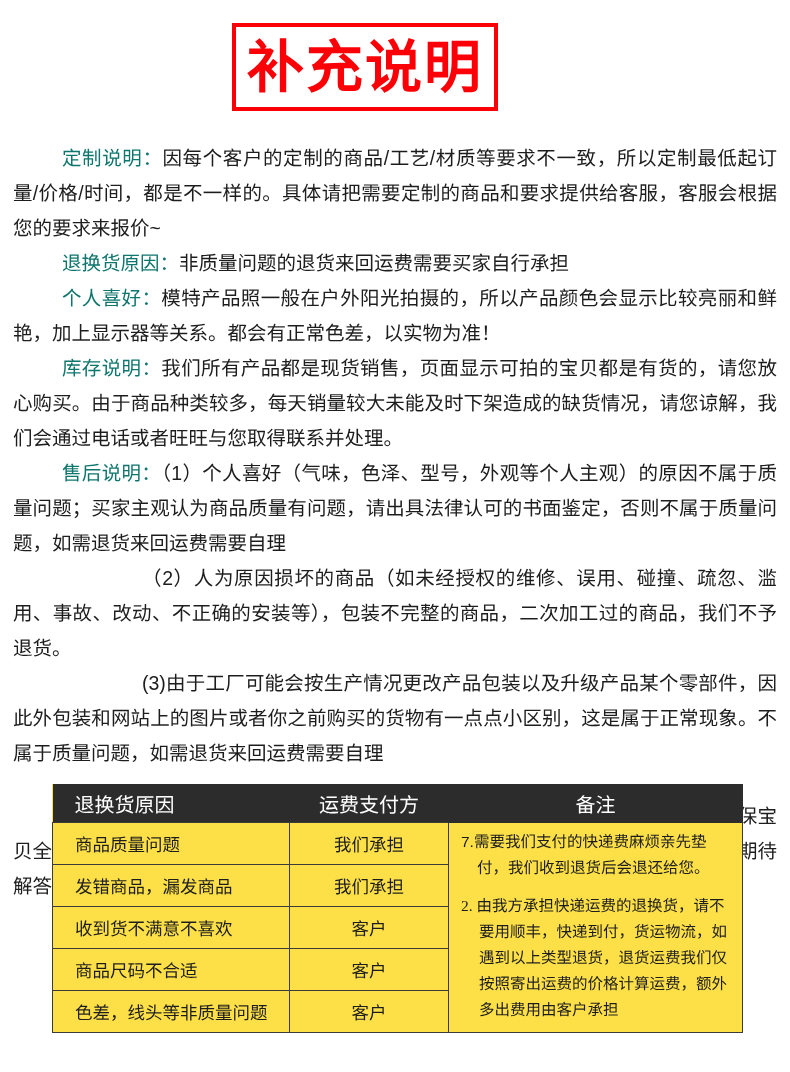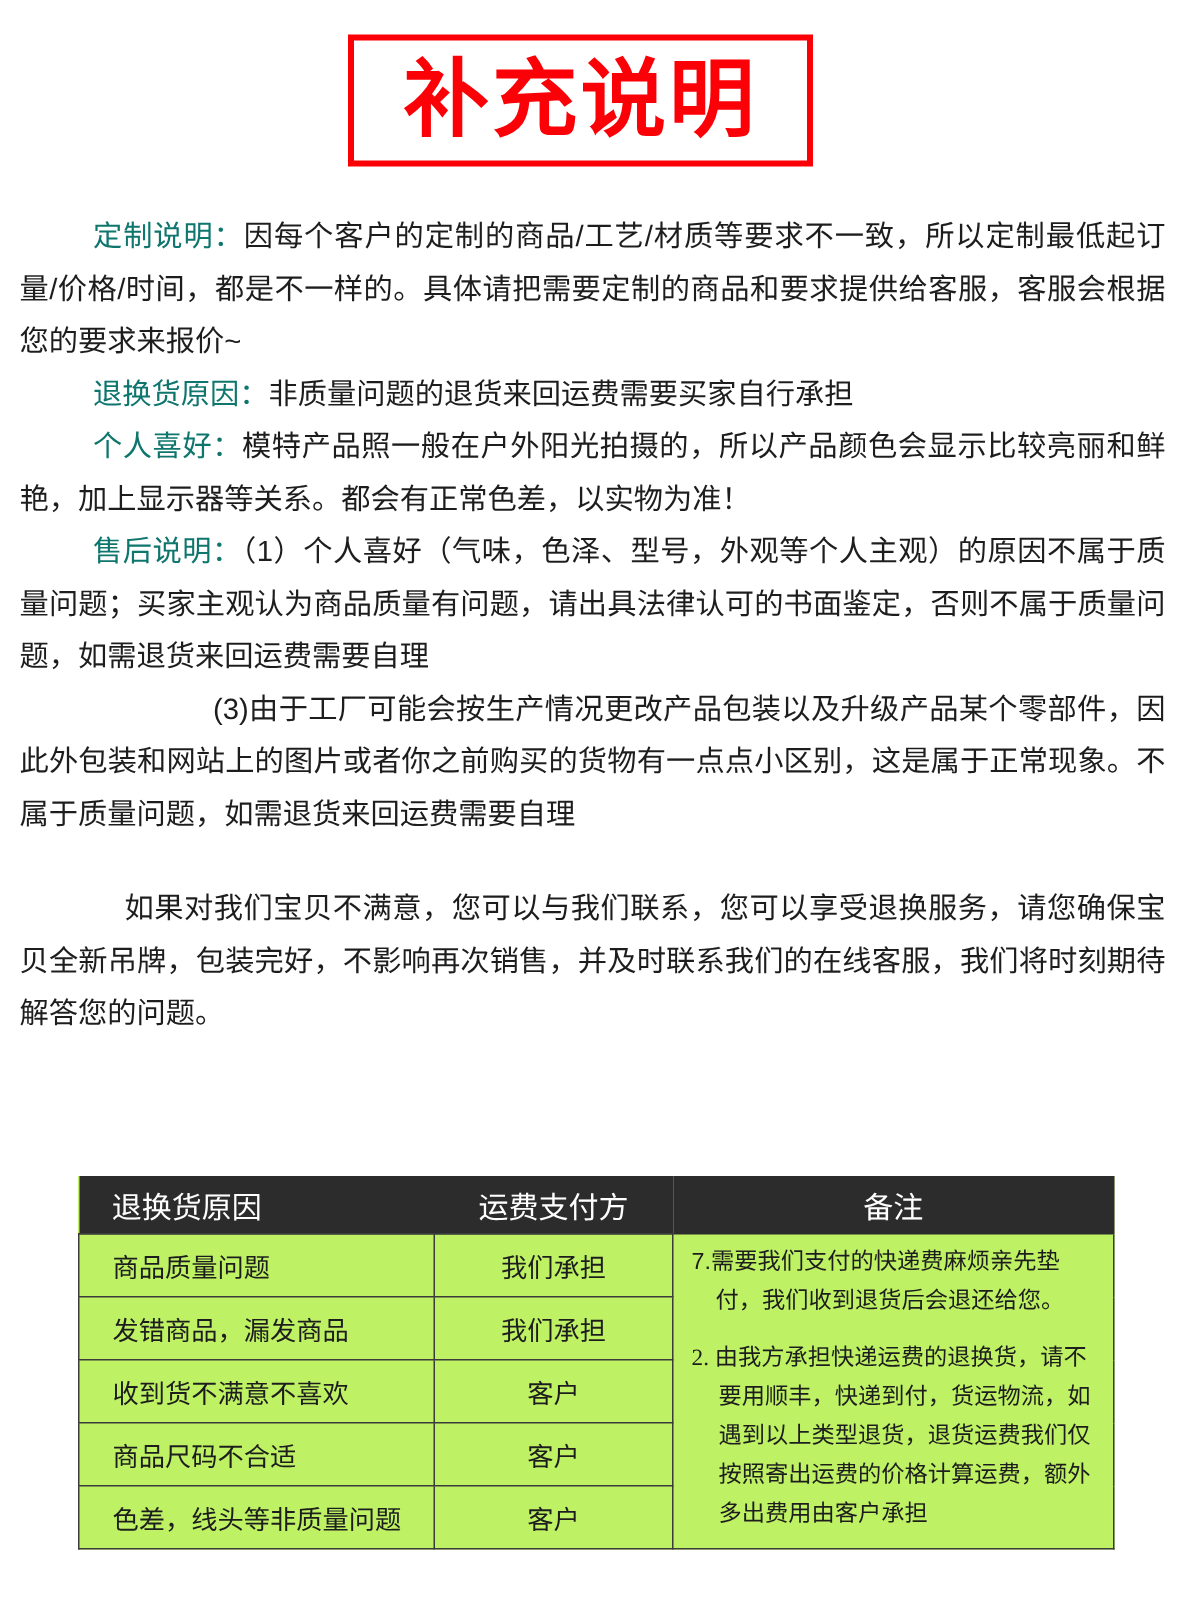--- a/index.html
+++ b/index.html
@@ -22,21 +22,21 @@
     width: 790px;
     height: 1072px;
     box-sizing: border-box;
   }
 
   
   .title-wrap {
     position: absolute;
     left: 232px;
     top: 23px;
-    width: 310px;
+    width: 266px;
     height: 88px;
     box-sizing: border-box;
     border: 4px solid #fb0006;
     display: flex;
     align-items: center;
     justify-content: center;
   }
   .title-text {
     color: #fb0006;
     font-size: 57px;
@@ -80,21 +80,21 @@
   .tbl-wrap {
     position: absolute;
     left: 52px;
     top: 784px;
     width: 690px;
   }
   table.refund {
     border-collapse: collapse;
     table-layout: fixed;
     width: 690px;
-    background: #bef264;
+    background: #fde047;
   }
   table.refund col.c1 { width: 237px; }
   table.refund col.c2 { width: 159px; }
   table.refund col.c3 { width: 294px; }
 
   table.refund thead th {
     background: #2c2c2c;
     color: #ffffff;
     font-size: 20px;
     font-weight: 400;
@@ -159,25 +159,29 @@
     </p>
 
     <p class="para indent1">
       <span class="lbl-red">退换货原因：</span><span>非质量问题的退货来回运费需要买家自行承担</span>
     </p>
 
     <p class="para indent1">
       <span class="lbl-red">个人喜好：</span><span>模特产品照一般在户外阳光拍摄的，所以产品颜色会显示比较亮丽和鲜艳，加上显示器等关系。都会有正常色差，以实物为准！</span>
     </p>
 
+    <p class="para indent1">
+      <span class="lbl-red">库存说明：</span><span>我们所有产品都是现货销售，页面显示可拍的宝贝都是有货的，请您放心购买。由于商品种类较多，每天销量较大未能及时下架造成的缺货情况，请您谅解，我们会通过电话或者旺旺与您取得联系并处理。</span>
+    </p>
 
     <p class="para indent1">
       <span class="lbl-red">售后说明：</span><span>（1）个人喜好（气味，色泽、型号，外观等个人主观）的原因不属于质量问题；买家主观认为商品质量有问题，请出具法律认可的书面鉴定，否则不属于质量问题，如需退货来回运费需要自理</span>
     </p>
 
+    <p class="para indent-sub">（2）人为原因损坏的商品（如未经授权的维修、误用、碰撞、疏忽、滥用、事故、改动、不正确的安装等），包装不完整的商品，二次加工过的商品，我们不予退货。</p>
 
     <p class="para indent-sub">(3)由于工厂可能会按生产情况更改产品包装以及升级产品某个零部件，因此外包装和网站上的图片或者你之前购买的货物有一点点小区别，这是属于正常现象。不属于质量问题，如需退货来回运费需要自理</p>
 
     <div class="gap-closing"></div>
 
     <p class="para indent-closing">如果对我们宝贝不满意，您可以与我们联系，您可以享受退换服务，请您确保宝贝全新吊牌，包装完好，不影响再次销售，并及时联系我们的在线客服，我们将时刻期待解答您的问题。</p>
   </div>
 
   <div class="tbl-wrap">
     <table class="refund">

